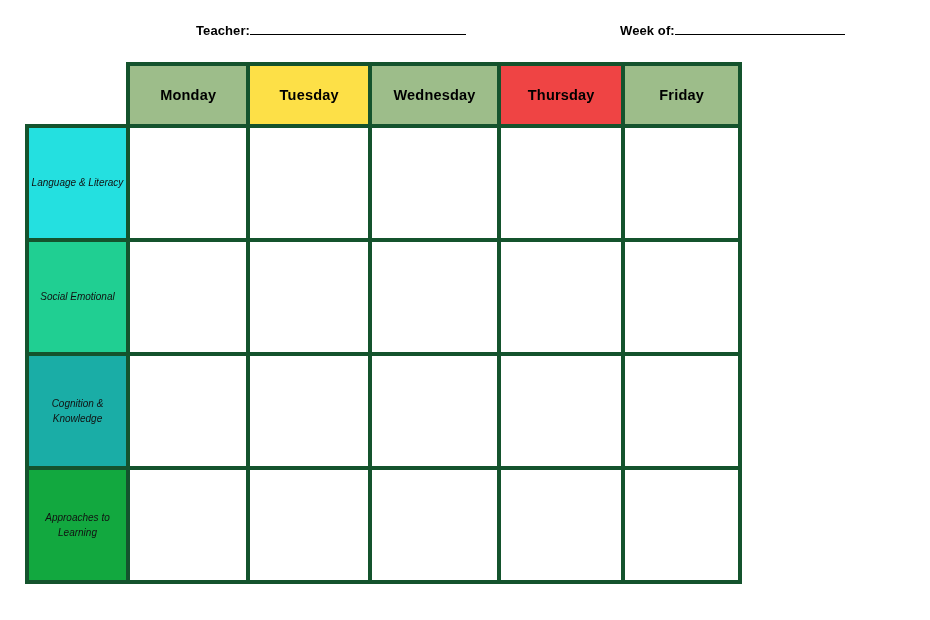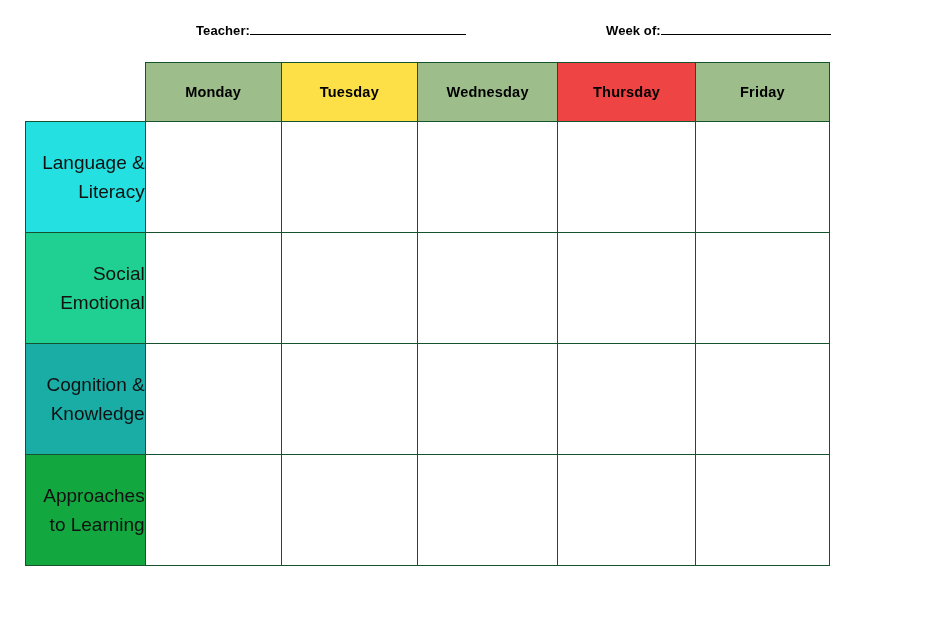--- a/index.html
+++ b/index.html
@@ -10,42 +10,42 @@
   body {
     width: 930px;
     height: 620px;
     overflow: hidden;
     font-family: "Liberation Sans", sans-serif;
     color: #000000;
   }
 
   .page {
     position: relative;
-    width: 830px;
+    width: 742px;
     height: 620px;
     background: #ffffff;
   }
 
   
   .header-fields {
     position: absolute;
     top: 22px;
     left: 0;
     width: 930px;
     height: 24px;
   }
   .field {
     position: absolute;
     display: flex;
     align-items: baseline;
     font-size: 13px;
     font-weight: bold;
   }
   .field-teacher { left: 196px; top: 0; }
-  .field-week    { left: 606px; top: 0; }
+  .field-week    { left: 620px; top: 0; }
 
   .field-label {
     white-space: nowrap;
     letter-spacing: 0.1px;
   }
   .field-line {
     display: inline-block;
     border-bottom: 1px solid #000000;
     height: 12px;
   }
@@ -54,21 +54,21 @@
 
   
   .grid {
     position: absolute;
     top: 62px;
     left: 25px;
     border-collapse: collapse;
     table-layout: fixed;
   }
   .grid td, .grid th {
-    border: 1px solid #14532d;
+    border: 4px solid #14532d;
     padding: 0;
     margin: 0;
   }
 
   col.col-cat { width: 123px; }
   col.col-day { width: 151px; }
 
   .corner-blank {
     border: none !important;
     background: transparent;
@@ -80,26 +80,27 @@
     text-align: center;
     vertical-align: middle;
     font-size: 14.5px;
     font-weight: bold;
     color: #000000;
     letter-spacing: 0.2px;
   }
 
   .cat-cell {
     height: 110px;
-    text-align: right;
+    text-align: center;
     vertical-align: middle;
-    font-size: 19px;
+    font-size: 10px;
     line-height: 1.55;
     color: #111111;
     padding: 0 6px;
+    font-style: italic;
   }
 
   .day-cell {
     height: 110px;
     background: #ffffff;
   }
 </style>
 </head>
 <body>
 

